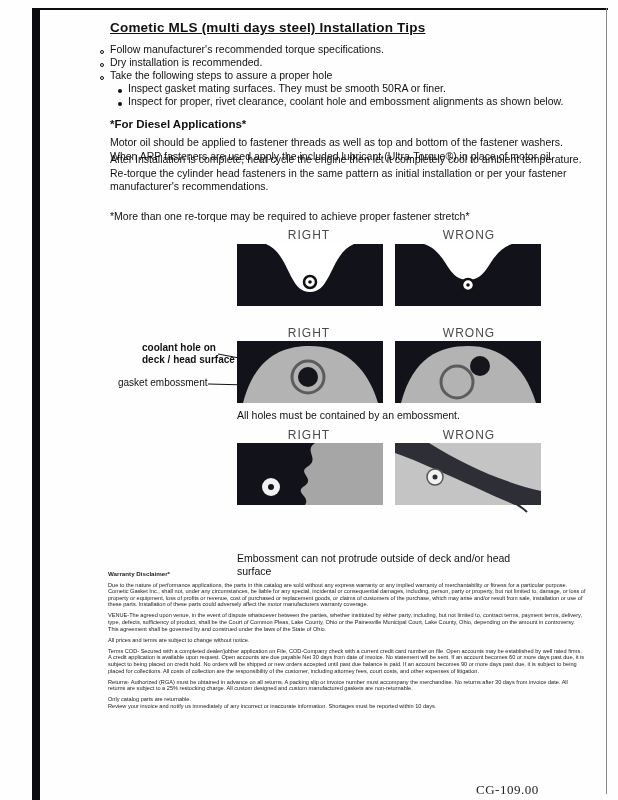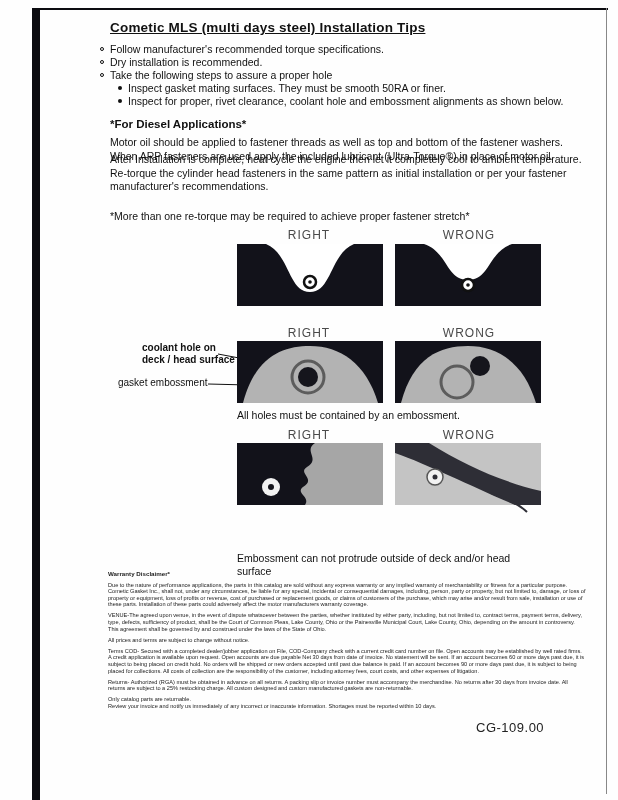--- a/index.html
+++ b/index.html
@@ -10,21 +10,21 @@
   }
   .border-left  { position:absolute; left:32px; top:8px; width:8px; height:792px; background:#0c0c10; }
   .border-top   { position:absolute; left:32px; top:8px; width:576px; height:2px; background:#0c0c10; }
   .border-right { position:absolute; left:606px; top:8px; width:1px; height:786px; background:#888; }
 
   .title {
     position:absolute; left:110px; top:20px; font-size:13.5px; font-weight:bold;
     text-decoration:underline; letter-spacing:0.2px;
   }
   .bullets { position:absolute; left:100px; top:43px; font-size:10.5px; line-height:13px; width:480px; }
-  .b-item  { display:flex; align-items:flex-start; }
+  .b-item  { display:flex; align-items:center; }
   .marker-circle { width:4px; height:4px; border:1px solid #111; border-radius:50%; margin:4px 6px 0 0; flex:none; }
   .marker-dot    { width:4px; height:4px; background:#111; border-radius:50%; margin:4px 6px 0 0; flex:none; }
   .sub { margin-left:18px; }
 
   .diesel-h { position:absolute; left:110px; top:118px; font-size:11.5px; font-weight:bold; }
   .para { position:absolute; left:110px; width:472px; font-size:10.5px; line-height:13.5px; }
   .p1 { top:136px; } .p2 { top:153px; } .note { top:210px; }
 
   .diag-headers { position:absolute; left:237px; width:304px; display:flex; gap:16px;
                   font-size:12px; color:#4a4a4a; letter-spacing:1px; }
@@ -39,21 +39,21 @@
 
   .side-label { position:absolute; font-size:10px; line-height:11.5px; }
   .lbl-coolant    { left:142px; top:342px; width:96px;font-weight:bold; }
   .lbl-embossment { left:118px; top:377px; width:110px; }
   .pointer-overlay { position:absolute; left:200px; top:340px; width:100px; height:60px; pointer-events:none; }
 
   .legal { position:absolute; left:108px; top:571px; width:478px; font-size:5.6px; line-height:6.6px; color:#222; }
   .legal .lh { font-size:6.2px; font-weight:bold; margin-bottom:4px; }
   .legal p { margin-bottom:4.5px; }
 
-  .code { position:absolute; left:476px; top:720px; font-size:13px; letter-spacing:0.5px; color:#222; }
+  .code { position:absolute; left:476px; top:782px; font-size:13px; letter-spacing:0.5px; color:#222;font-family:Liberation Serif, serif; }
 </style>
 </head>
 <body>
 
 <div class="page">
   <div class="border-left"></div>
   <div class="border-top"></div>
   <div class="border-right"></div>
 
   <div class="title">Cometic MLS (multi days steel) Installation Tips</div>

